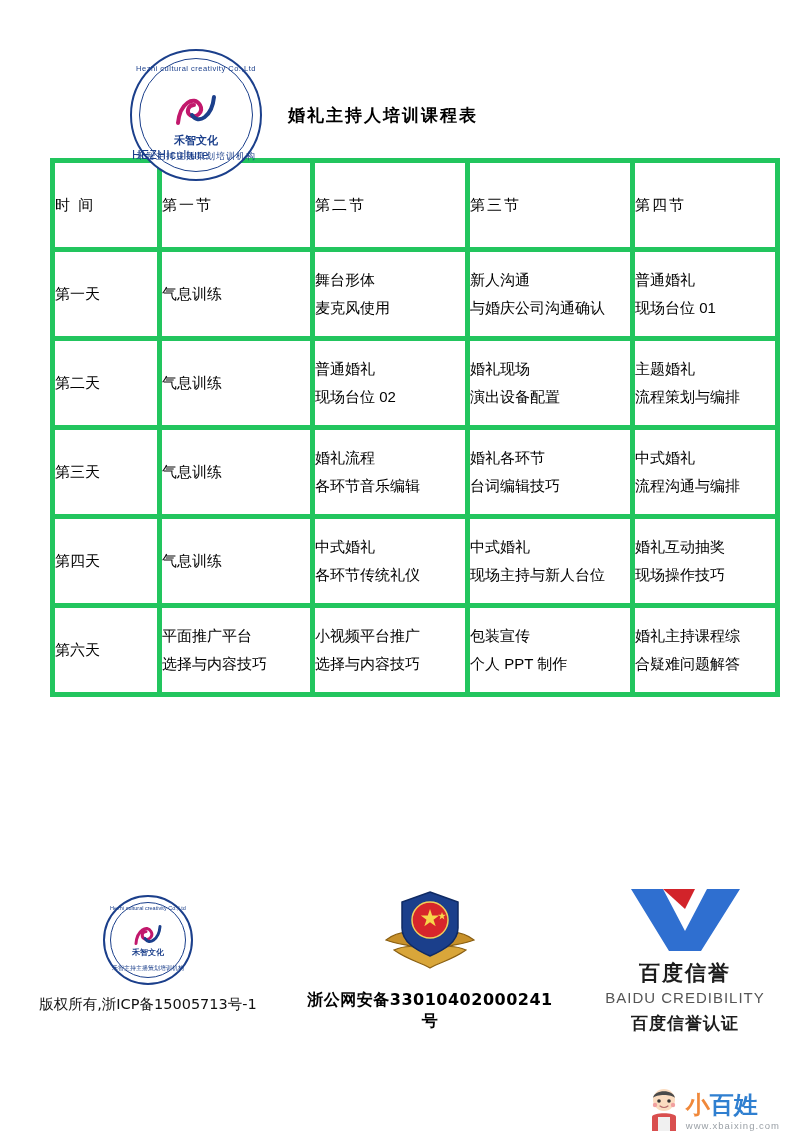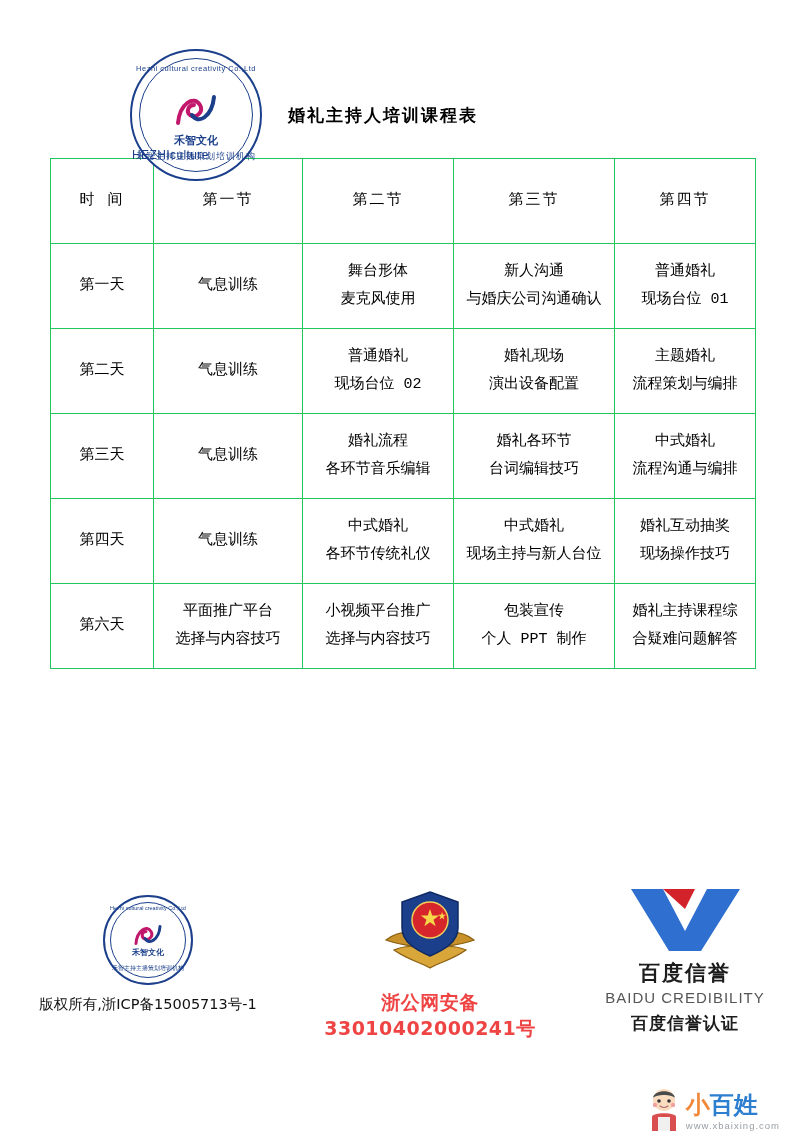--- a/index.html
+++ b/index.html
@@ -96,25 +96,25 @@
   
   .table-wrap {
     margin: 28px 50px 0 50px;
   }
   table.schedule {
     border-collapse: collapse;
     width: 700px;
     table-layout: fixed;
   }
   table.schedule td, table.schedule th {
-    border: 1px solid #22c55e;
-    text-align: center;
+    border: 5px solid #22c55e;
+    text-align: left;
     vertical-align: middle;
     font-size: 15px;
-    font-family: Liberation Mono, monospace;
+    font-family: Liberation Sans, sans-serif;
     color: #000;
     padding: 0;
     line-height: 1.9;
   }
   table.schedule thead th {
     height: 84px;
     font-weight: normal;
     letter-spacing: 2px;
   }
   table.schedule tbody td {
@@ -178,23 +178,23 @@
     font-family: "DejaVu Sans", "Liberation Sans", sans-serif;
   }
 
   
   .badge-police { left: 300px; top: 8px; width: 260px; }
   .police-emblem {
     width: 100px; height: 92px; margin: 0 auto; position: relative;
   }
   .police-text {
     margin-top: 10px;
-    font-size: 19px;
-    font-weight: bold;
-    color: #ef4444;
+    font-size: 16px;
+    font-weight: bold;
+    color: #000000;
     letter-spacing: 0.5px;
     font-family: "DejaVu Sans", "Liberation Sans", sans-serif;
   }
 
   
   .badge-baidu { left: 580px; top: 5px; width: 210px; }
   .baidu-v { width: 125px; height: 70px; margin: 0 auto; }
   .baidu-cn {
     margin-top: 4px;
     font-size: 21px;

